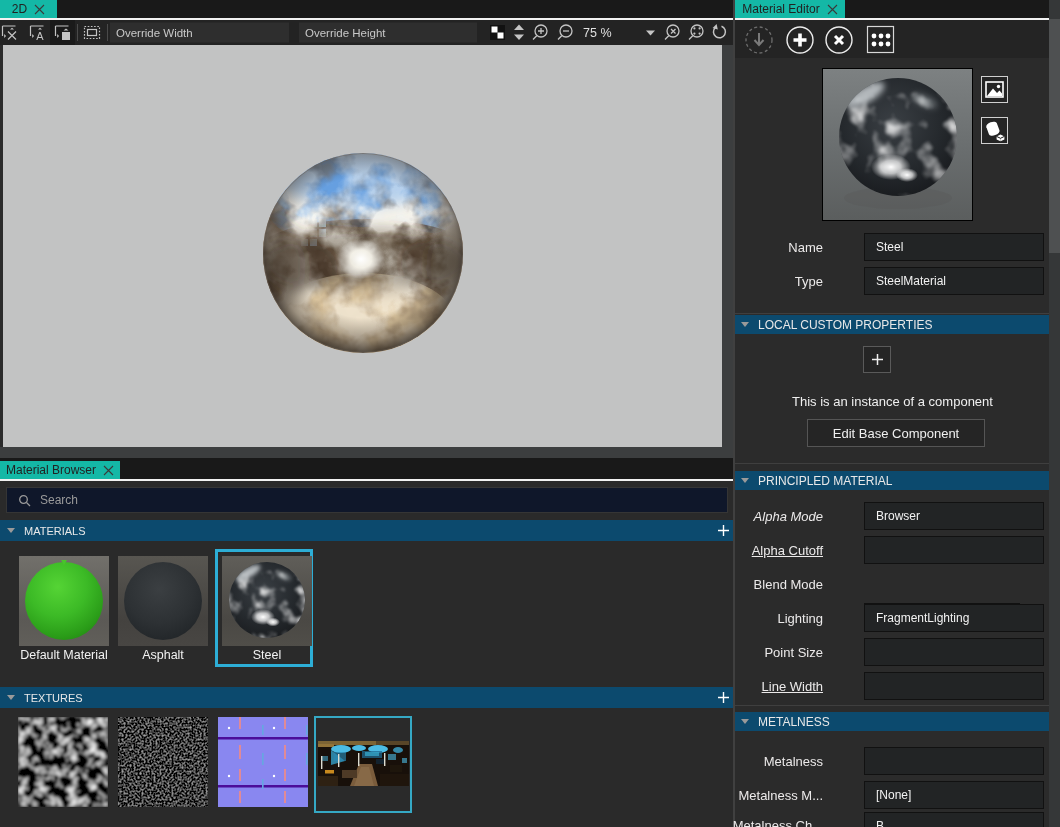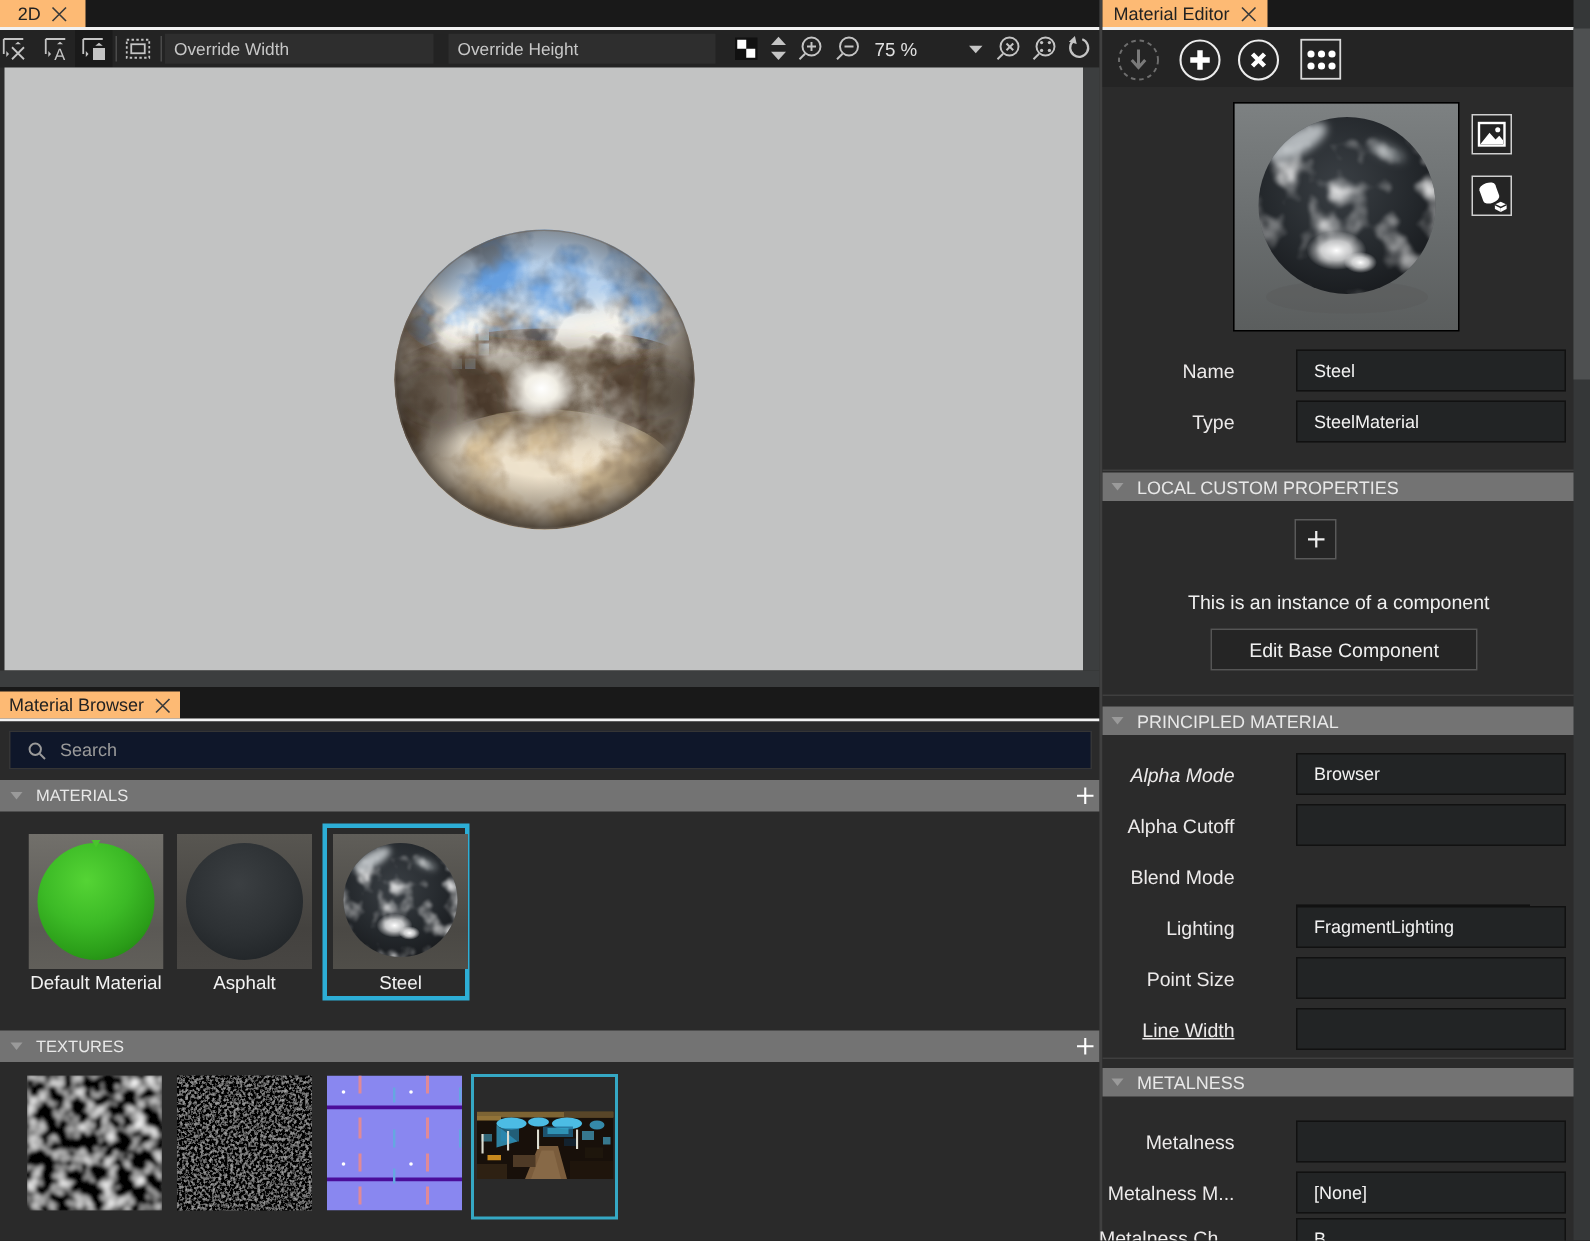--- a/index.html
+++ b/index.html
@@ -1,23 +1,23 @@
 <!DOCTYPE html>
 <html><head>
 <meta charset="utf-8">
 <style>
 * { margin:0; padding:0; box-sizing:border-box; }
 html,body { width:1060px; height:827px; overflow:hidden; background:#2b2b2b;
   font-family:"Liberation Sans", sans-serif; }
 .abs { position:absolute; }
 #stage { position:relative; width:1060px; height:827px; background:#2b2b2b; }
 .tabbar { background:#191919; }
-.tab { background:#fdba74; color:#222; font-size:12px; display:flex; align-items:center; justify-content:center; gap:7px; }
+.tab { background:#14b8a6; color:#222; font-size:12px; display:flex; align-items:center; justify-content:center; gap:7px; }
 .whiteline { background:#f2f2f2; height:2px; }
-.band { background:#737373; color:#e8e8e8; font-size:11px; display:flex; align-items:center; }
+.band { background:#0c4a6e; color:#e8e8e8; font-size:11px; display:flex; align-items:center; }
 .tri { width:0; height:0; border-left:4.5px solid transparent; border-right:4.5px solid transparent; border-top:5px solid #9a9a9a; display:inline-block; }
 .field { background:#222425; border:1px solid #111; color:#f2f2f2; font-size:12px; display:flex; align-items:center; padding-left:11px; }
 .flabel { color:#eceaea; font-size:13px; text-align:right; }
 </style>
 </head>
 <body>
 <div id="stage">
 
 <div class="abs tabbar" style="left:0;top:0;width:733px;height:18px;"></div>
 <div class="abs tab" style="left:0;top:0;width:57px;height:18px;">2D <svg width="11" height="11" viewBox="0 0 11 11">
@@ -513,21 +513,21 @@
 <div class="abs" style="left:807px;top:419px;width:178px;height:28px;border:1px solid #555;background:#252525;color:#f0f0f0;font-size:13px;display:flex;align-items:center;justify-content:center;">Edit Base Component</div>
 
 <div class="abs" style="left:735px;top:463px;width:315px;height:1px;background:#3f3f3f;"></div>
 <div class="abs band" style="left:735px;top:471px;width:315px;height:19px;font-size:12px;">
   <span class="tri" style="margin-left:6px;"></span>
       <span style="margin-left:9px;">PRINCIPLED MATERIAL</span>
 </div>
 
 <div class="abs flabel" style="right:237px;top:509px;white-space:nowrap;font-style:italic;">Alpha Mode</div>
 <div class="abs field" style="left:864px;top:502px;width:180px;height:28px;">Browser</div>
-<div class="abs flabel" style="right:237px;top:543px;white-space:nowrap;">Alpha Cutoff</div>
+<div class="abs flabel" style="right:237px;top:543px;white-space:nowrap;text-decoration:underline;">Alpha Cutoff</div>
 <div class="abs field" style="left:864px;top:536px;width:180px;height:28px;"></div>
 <div class="abs flabel" style="right:237px;top:577px;white-space:nowrap;">Blend Mode</div>
 <div class="abs field" style="left:864px;top:570px;width:156px;height:28px;margin-top:33px;">SourceOver</div>
 <div class="abs flabel" style="right:237px;top:611px;white-space:nowrap;">Lighting</div>
 <div class="abs field" style="left:864px;top:604px;width:180px;height:28px;">FragmentLighting</div>
 <div class="abs flabel" style="right:237px;top:645px;white-space:nowrap;">Point Size</div>
 <div class="abs field" style="left:864px;top:638px;width:180px;height:28px;"></div>
 <div class="abs flabel" style="right:237px;top:679px;white-space:nowrap;text-decoration:underline;">Line Width</div>
 <div class="abs field" style="left:864px;top:672px;width:180px;height:28px;"></div>
 

